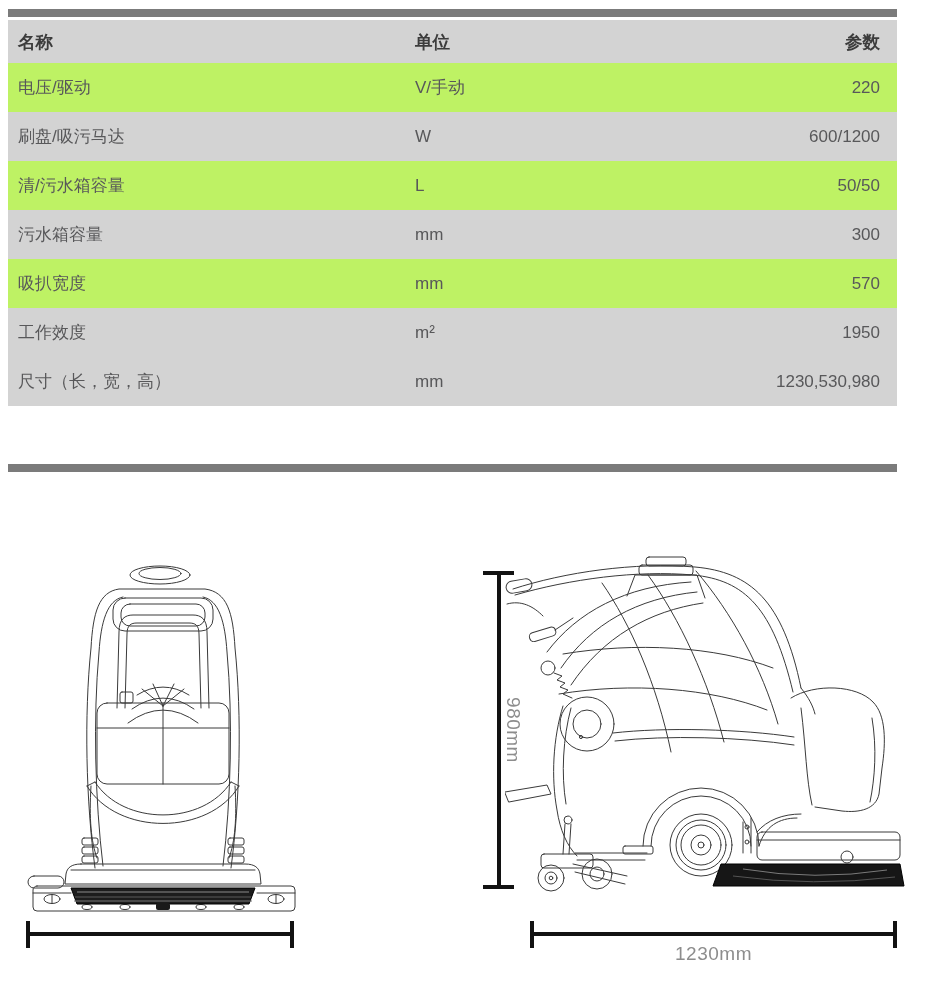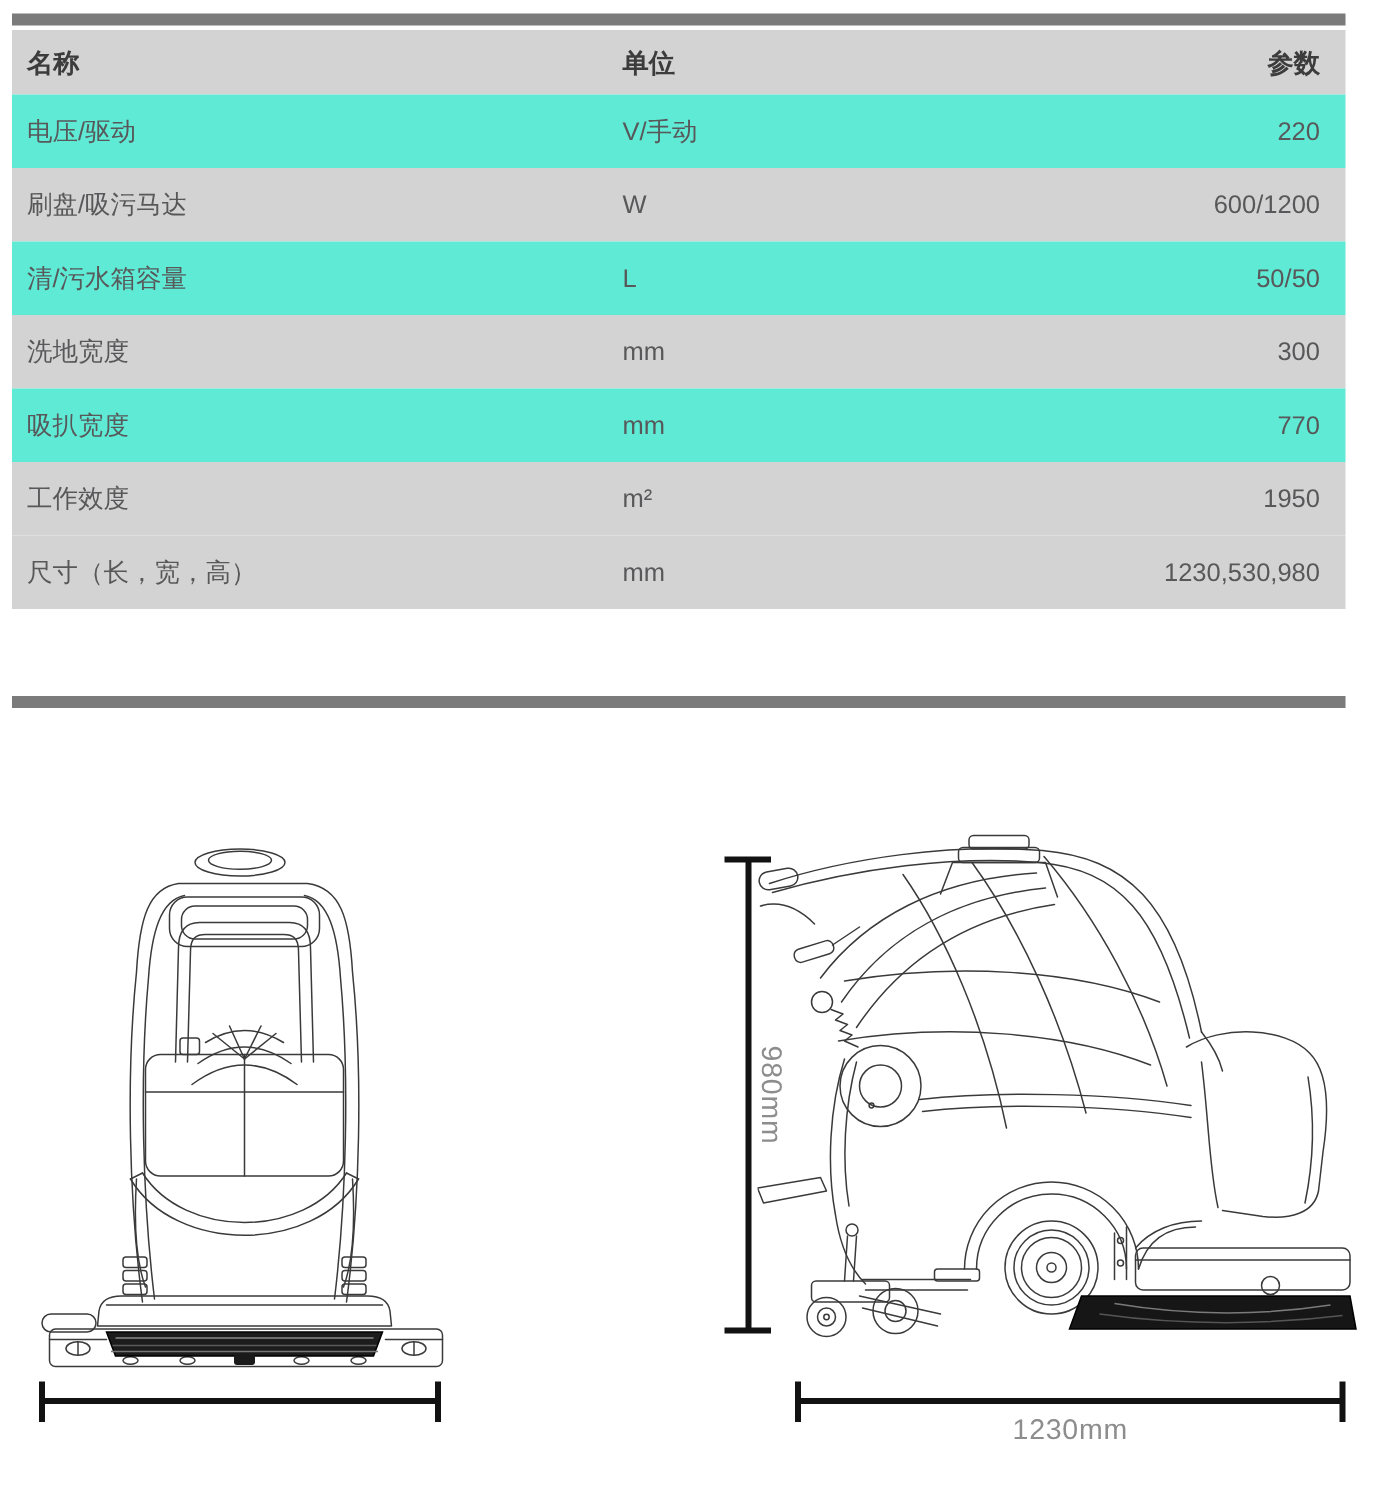--- a/index.html
+++ b/index.html
@@ -10,21 +10,21 @@
   
   .bar { position:absolute; left:8px; width:889px; height:8px; background:#7b7b7b; }
   .bar.top { top:9px; }
   .bar.bottom { top:464px; }
   
   .spec-table { position:absolute; left:8px; top:20px; width:889px; }
   .trow {
     display:grid; grid-template-columns:397px 1fr auto;
     align-items:center; height:49px;
     padding:0 17px 0 10px; box-sizing:border-box;
-    font-size:17px; color:#58585a; background:#5eead4;
+    font-size:17px; color:#58585a; background:#bef264;
   }
   .trow.shade { background:#d3d3d3; }
   .trow.thead { height:43px; font-weight:bold; color:#3c3c3c; font-size:17.5px; }
   .cell-value { text-align:right; }
   
   .drawing { position:absolute; }
   #front-svg { left:25px; top:556px; }
   #side-svg  { left:505px; top:556px; }
   
   .dim-line-h { position:absolute; height:4px; background:#121212; }
@@ -62,28 +62,28 @@
       <span>刷盘/吸污马达</span>
       <span>W</span>
       <span class="cell-value">600/1200</span>
     </div>
     <div class="trow">
       <span>清/污水箱容量</span>
       <span>L</span>
       <span class="cell-value">50/50</span>
     </div>
     <div class="trow shade">
-      <span>洗地宽度</span>
+      <span>污水箱容量</span>
       <span>mm</span>
       <span class="cell-value">300</span>
     </div>
     <div class="trow">
       <span>吸扒宽度</span>
       <span>mm</span>
-      <span class="cell-value">770</span>
+      <span class="cell-value">570</span>
     </div>
     <div class="trow shade">
       <span>工作效度</span>
       <span>m²</span>
       <span class="cell-value">1950</span>
     </div>
     <div class="trow shade">
       <span>尺寸（长，宽，高）</span>
       <span>mm</span>
       <span class="cell-value">1230,530,980</span>

